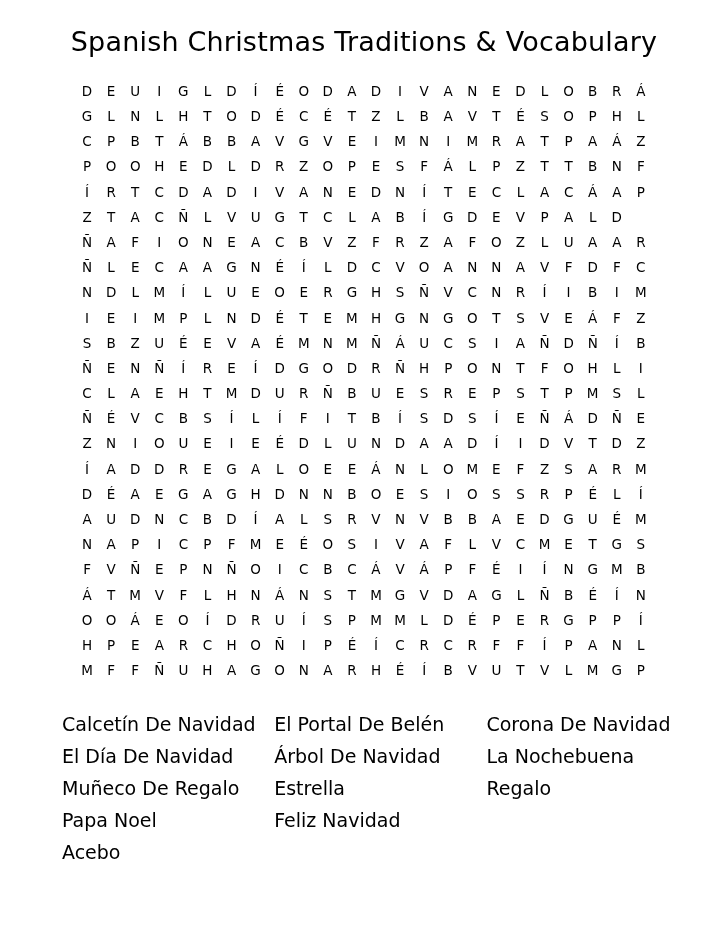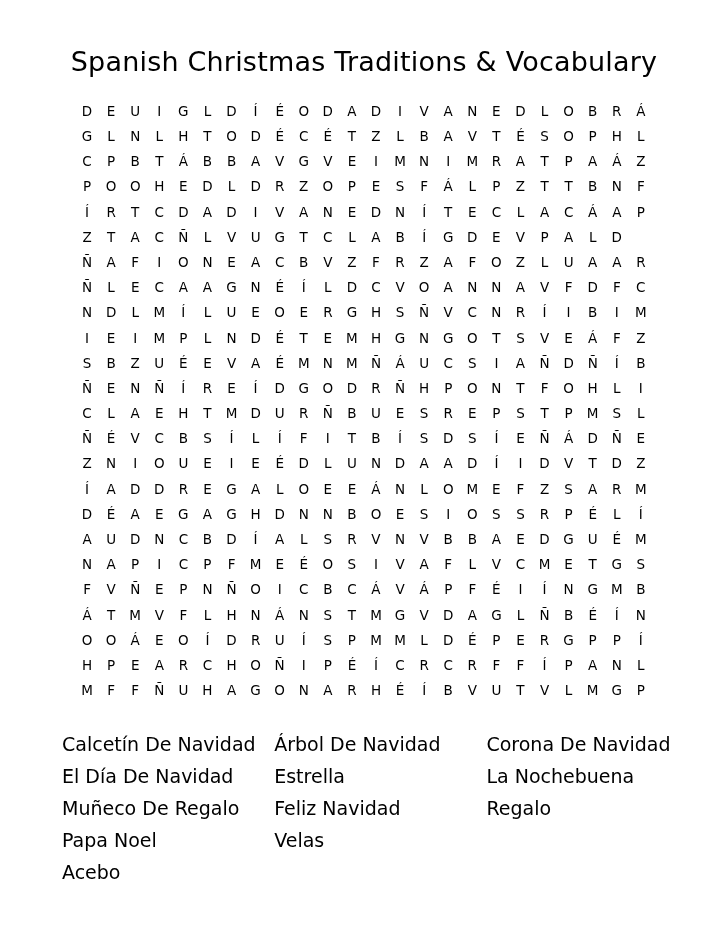--- a/index.html
+++ b/index.html
@@ -19,21 +19,21 @@
     width: 728px;
     height: 942px;
     box-sizing: border-box;
   }
   .title {
     text-align: center;
     font-size: 27px;
     font-weight: 400;
     letter-spacing: 0.2px;
     margin: 0;
-    padding-top: 46px;
+    padding-top: 26px;
     font-family: "DejaVu Sans", sans-serif;
   }
   .grid {
     margin: 22px auto 0 auto;
     width: 578px;
     display: flex;
     flex-direction: column;
   }
   .grid-row {
     display: flex;
@@ -704,24 +704,24 @@
 
   <div class="words">
     <div class="word-col c1">
         <div class="word">Calcetín De Navidad</div>
         <div class="word">El Día De Navidad</div>
         <div class="word">Muñeco De Regalo</div>
         <div class="word">Papa Noel</div>
         <div class="word">Acebo</div>
       </div>
     <div class="word-col c2">
+        <div class="word">El Portal De Belén</div>
         <div class="word">Árbol De Navidad</div>
         <div class="word">Estrella</div>
         <div class="word">Feliz Navidad</div>
-        <div class="word">Velas</div>
       </div>
     <div class="word-col c3">
         <div class="word">Corona De Navidad</div>
         <div class="word">La Nochebuena</div>
         <div class="word">Regalo</div>
       </div>
   </div>
 
 </div>
 

